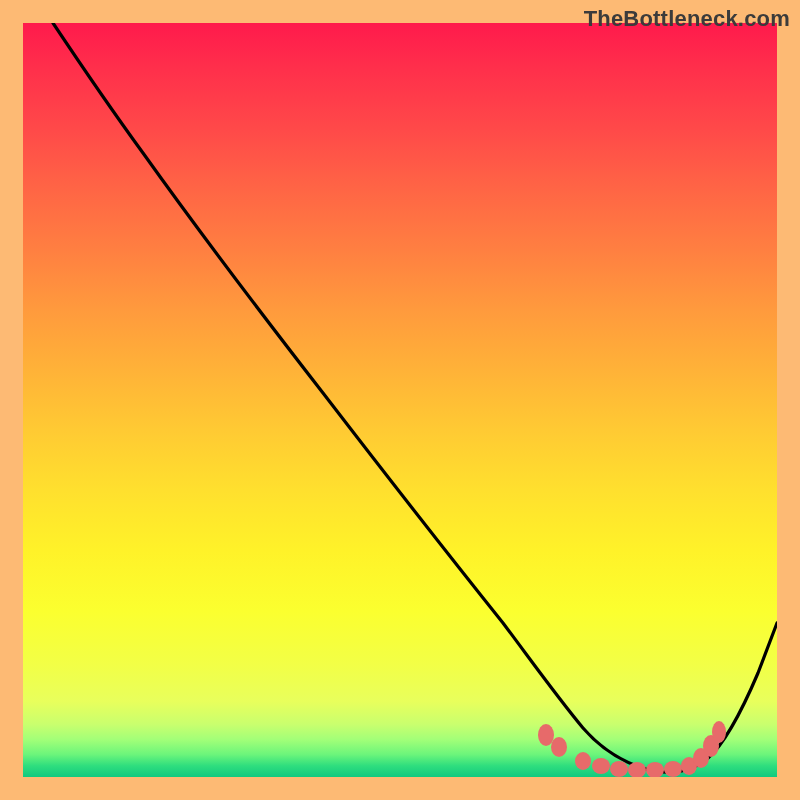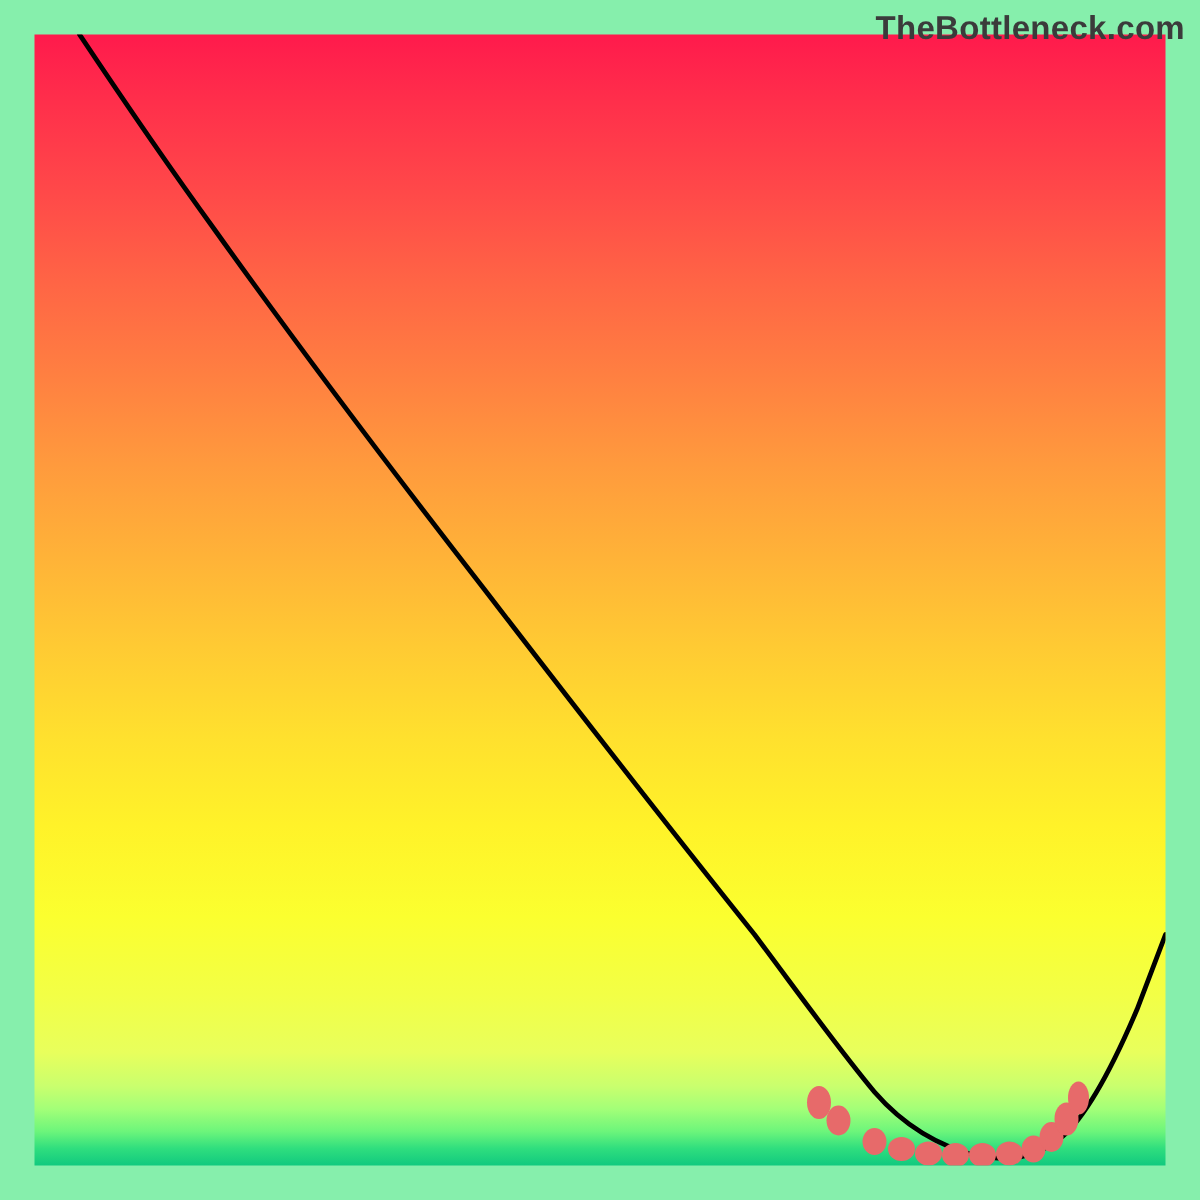--- a/index.html
+++ b/index.html
@@ -8,21 +8,21 @@
     width: 800px;
     height: 800px;
     overflow: hidden;
     font-family: Arial, Helvetica, sans-serif;
     background: #000;
   }
   .frame {
     position: relative;
     width: 800px;
     height: 800px;
-    background: #86efac;
+    background: #fdba74;
   }
   .watermark {
     position: absolute;
     top: 6px;
     right: 10px;
     color: #3b3b3b;
     font-size: 22px;
     font-weight: 600;
     letter-spacing: 0.2px;
     z-index: 10;

